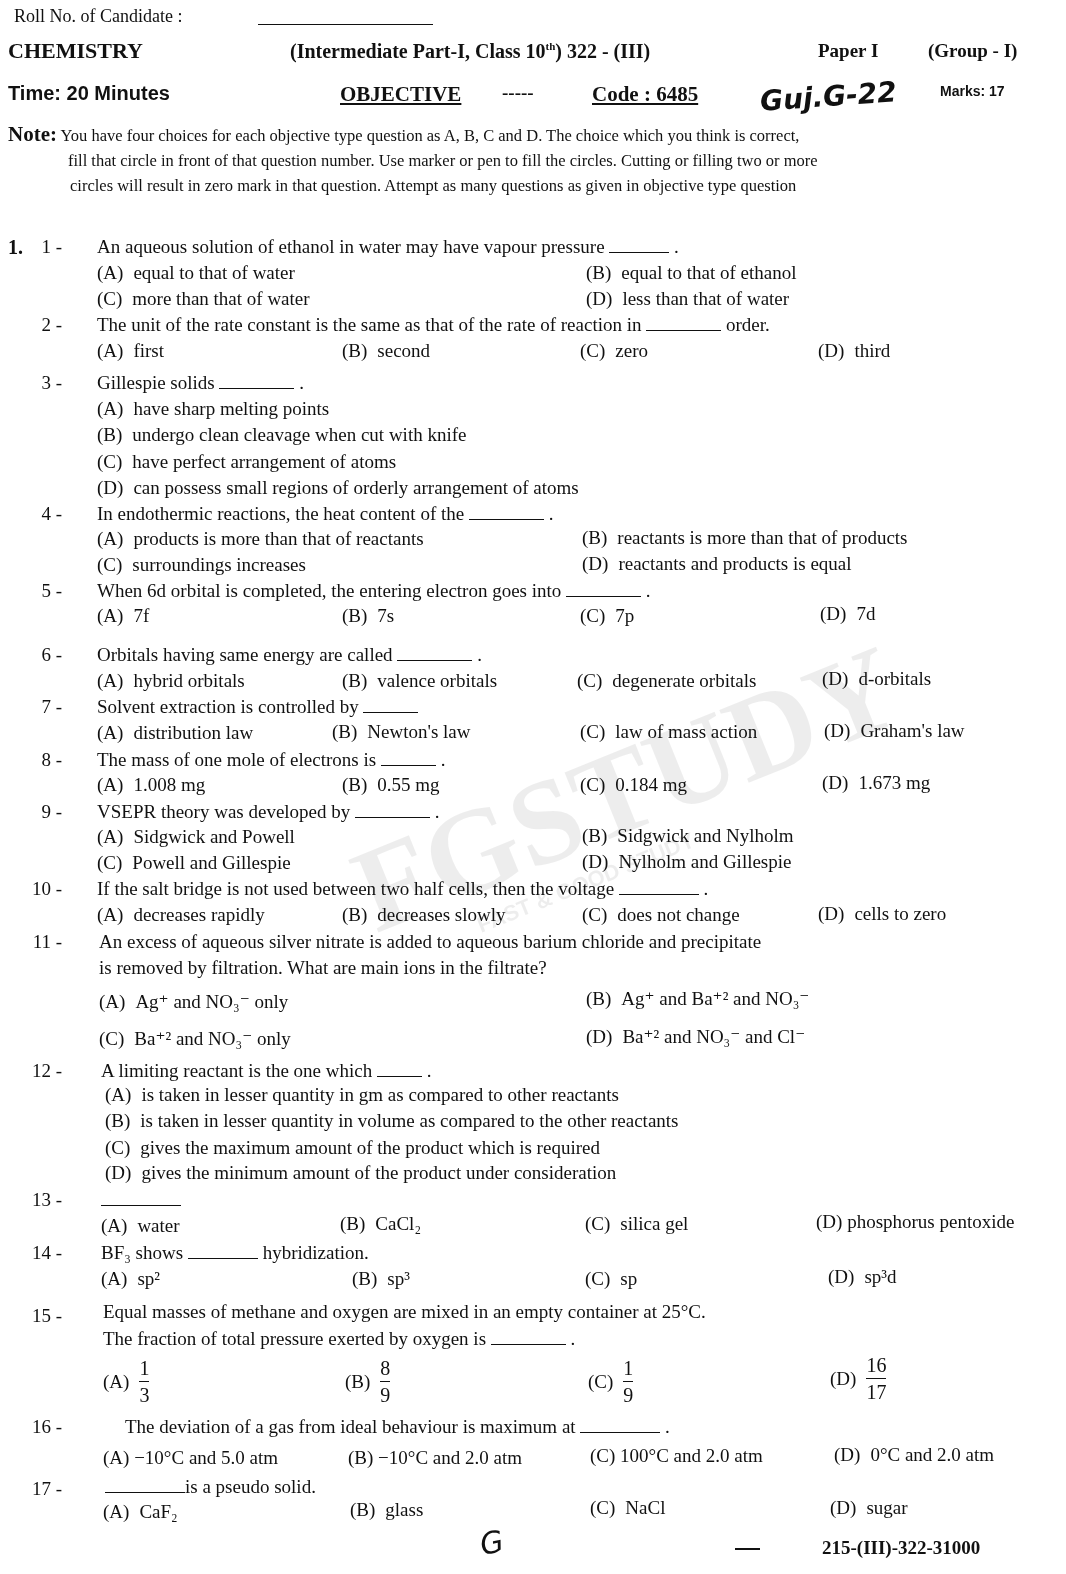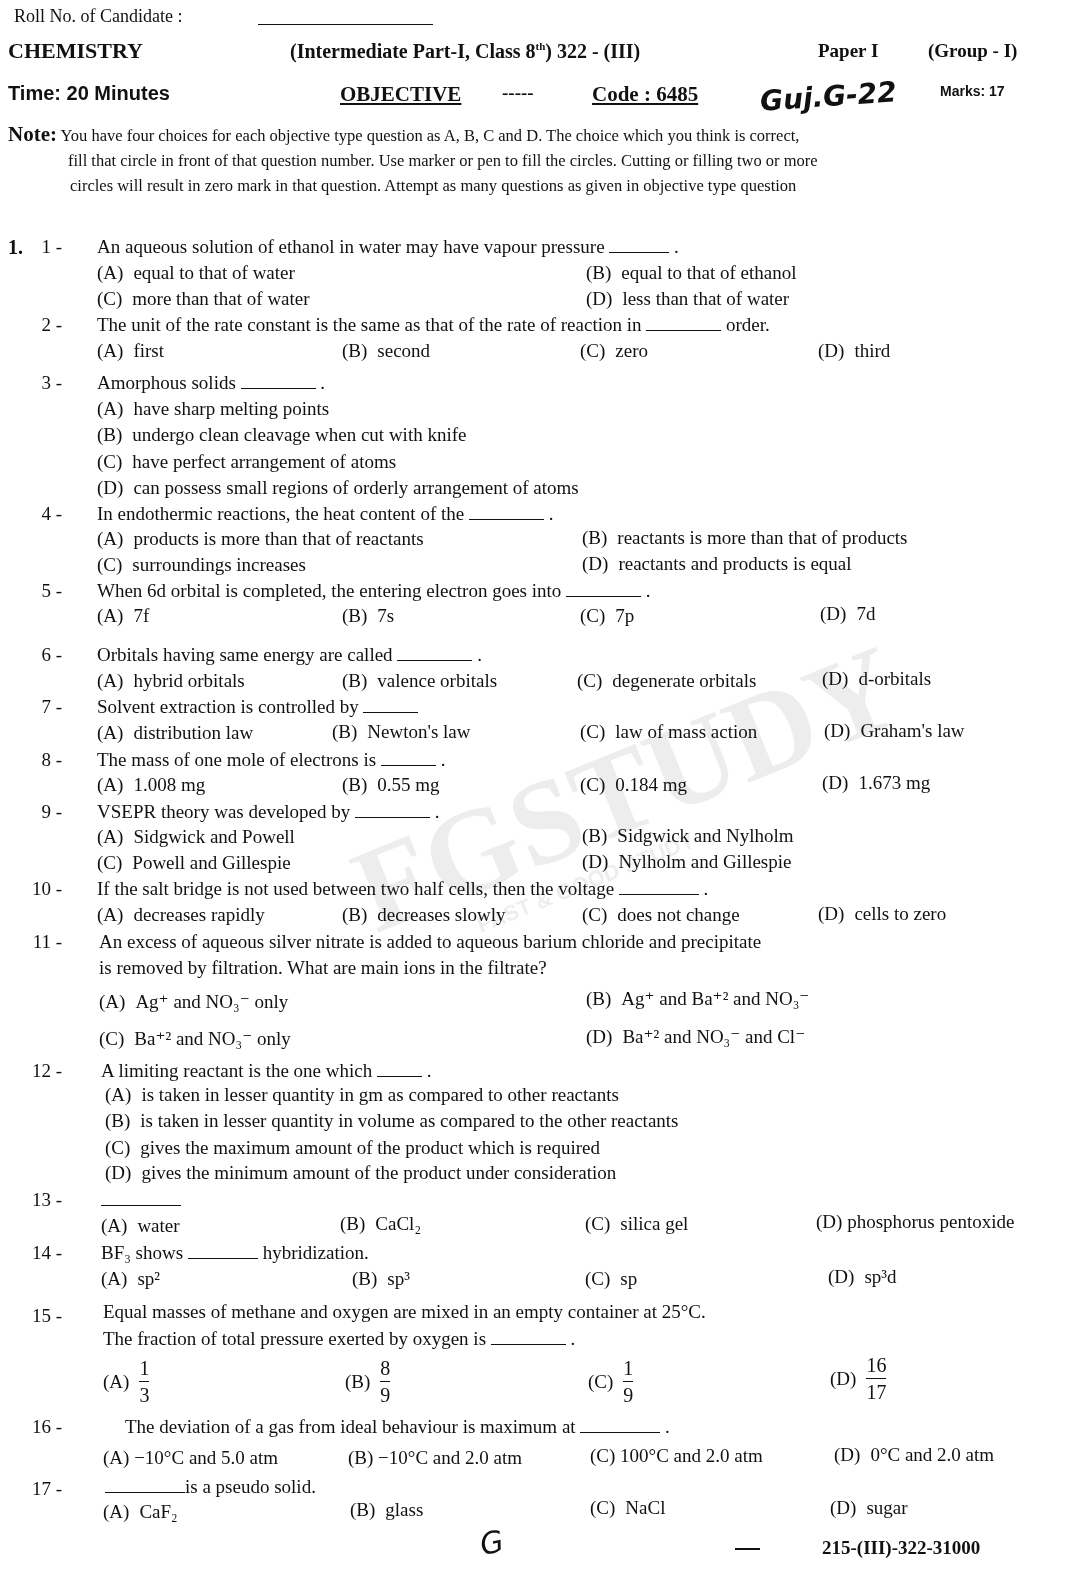--- a/index.html
+++ b/index.html
@@ -22,21 +22,21 @@
 <body>
 
 <div class="watermark" style="left:340px; top:720px; font-size:120px; font-family:'Liberation Serif',serif;">FGSTUDY</div>
 <div class="watermark" style="left:470px; top:870px; font-size:22px; font-family:'Liberation Sans',sans-serif;">FAST &amp; GOOD STUDY</div>
 
 <div class="abs" style="left:14px; top:6px; font-size:18px;">Roll No. of Candidate :</div>
 <div class="abs" style="left:258px; top:24px; width:175px; border-bottom:1.5px solid #111;"></div>
 
 <div class="abs bold" style="left:8px; top:38px; font-size:22px;">CHEMISTRY</div>
 <div class="abs bold" style="left:290px; top:40px; font-size:20px;">
-  <span>(Intermediate Part-I, Class 8</span><sup>th</sup><span>) 322 - (III)</span>
+  <span>(Intermediate Part-I, Class 10</span><sup>th</sup><span>) 322 - (III)</span>
 </div>
 <div class="abs bold" style="left:818px; top:40px; font-size:19px;">Paper I</div>
 <div class="abs bold" style="left:928px; top:40px; font-size:19px;">(Group - I)</div>
 
 <div class="abs sans" style="left:8px; top:82px; font-size:20px;">Time: 20 Minutes</div>
 <div class="abs bold ul" style="left:340px; top:82px; font-size:21px;">OBJECTIVE</div>
 <div class="abs bold" style="left:502px; top:82px; font-size:19px;">-----</div>
 <div class="abs bold ul" style="left:592px; top:82px; font-size:21px;">Code : 6485</div>
 <div class="abs handwrite" style="left:760px; top:80px; font-size:28px; transform:rotate(-4deg);">Guj.G-22</div>
 <div class="abs sans" style="left:940px; top:83px; font-size:14px;">Marks: 17</div>
@@ -62,21 +62,21 @@
   <div class="qnum" style="left:22px; top:314px;">2 -</div>
   <div class="abs" style="left:97px; top:314px;"><span>The unit of the rate constant is the same as that of the rate of reaction in</span> <span class="blank" style="width:75px;"></span> <span>order.</span></div>
   <div class="abs" style="left:97px; top:340px;"><span class="opt-label">(A)</span><span>first</span></div>
   <div class="abs" style="left:342px; top:340px;"><span class="opt-label">(B)</span><span>second</span></div>
   <div class="abs" style="left:580px; top:340px;"><span class="opt-label">(C)</span><span>zero</span></div>
   <div class="abs" style="left:818px; top:340px;"><span class="opt-label">(D)</span><span>third</span></div>
 </div>
 
 <div>
   <div class="qnum" style="left:22px; top:372px;">3 -</div>
-  <div class="abs" style="left:97px; top:372px;"><span>Amorphous solids</span> <span class="blank" style="width:75px;"></span> .</div>
+  <div class="abs" style="left:97px; top:372px;"><span>Gillespie solids</span> <span class="blank" style="width:75px;"></span> .</div>
   <div class="abs" style="left:97px; top:398px;"><span class="opt-label">(A)</span><span>have sharp melting points</span></div>
   <div class="abs" style="left:97px; top:424px;"><span class="opt-label">(B)</span><span>undergo clean cleavage when cut with knife</span></div>
   <div class="abs" style="left:97px; top:451px;"><span class="opt-label">(C)</span><span>have perfect arrangement of atoms</span></div>
   <div class="abs" style="left:97px; top:477px;"><span class="opt-label">(D)</span><span>can possess small regions of orderly arrangement of atoms</span></div>
 </div>
 
 <div>
   <div class="qnum" style="left:22px; top:503px;">4 -</div>
   <div class="abs" style="left:97px; top:503px;"><span>In endothermic reactions, the heat content of the</span> <span class="blank" style="width:75px;"></span> .</div>
   <div class="abs" style="left:97px; top:528px;"><span class="opt-label">(A)</span><span>products is more than that of reactants</span></div>

